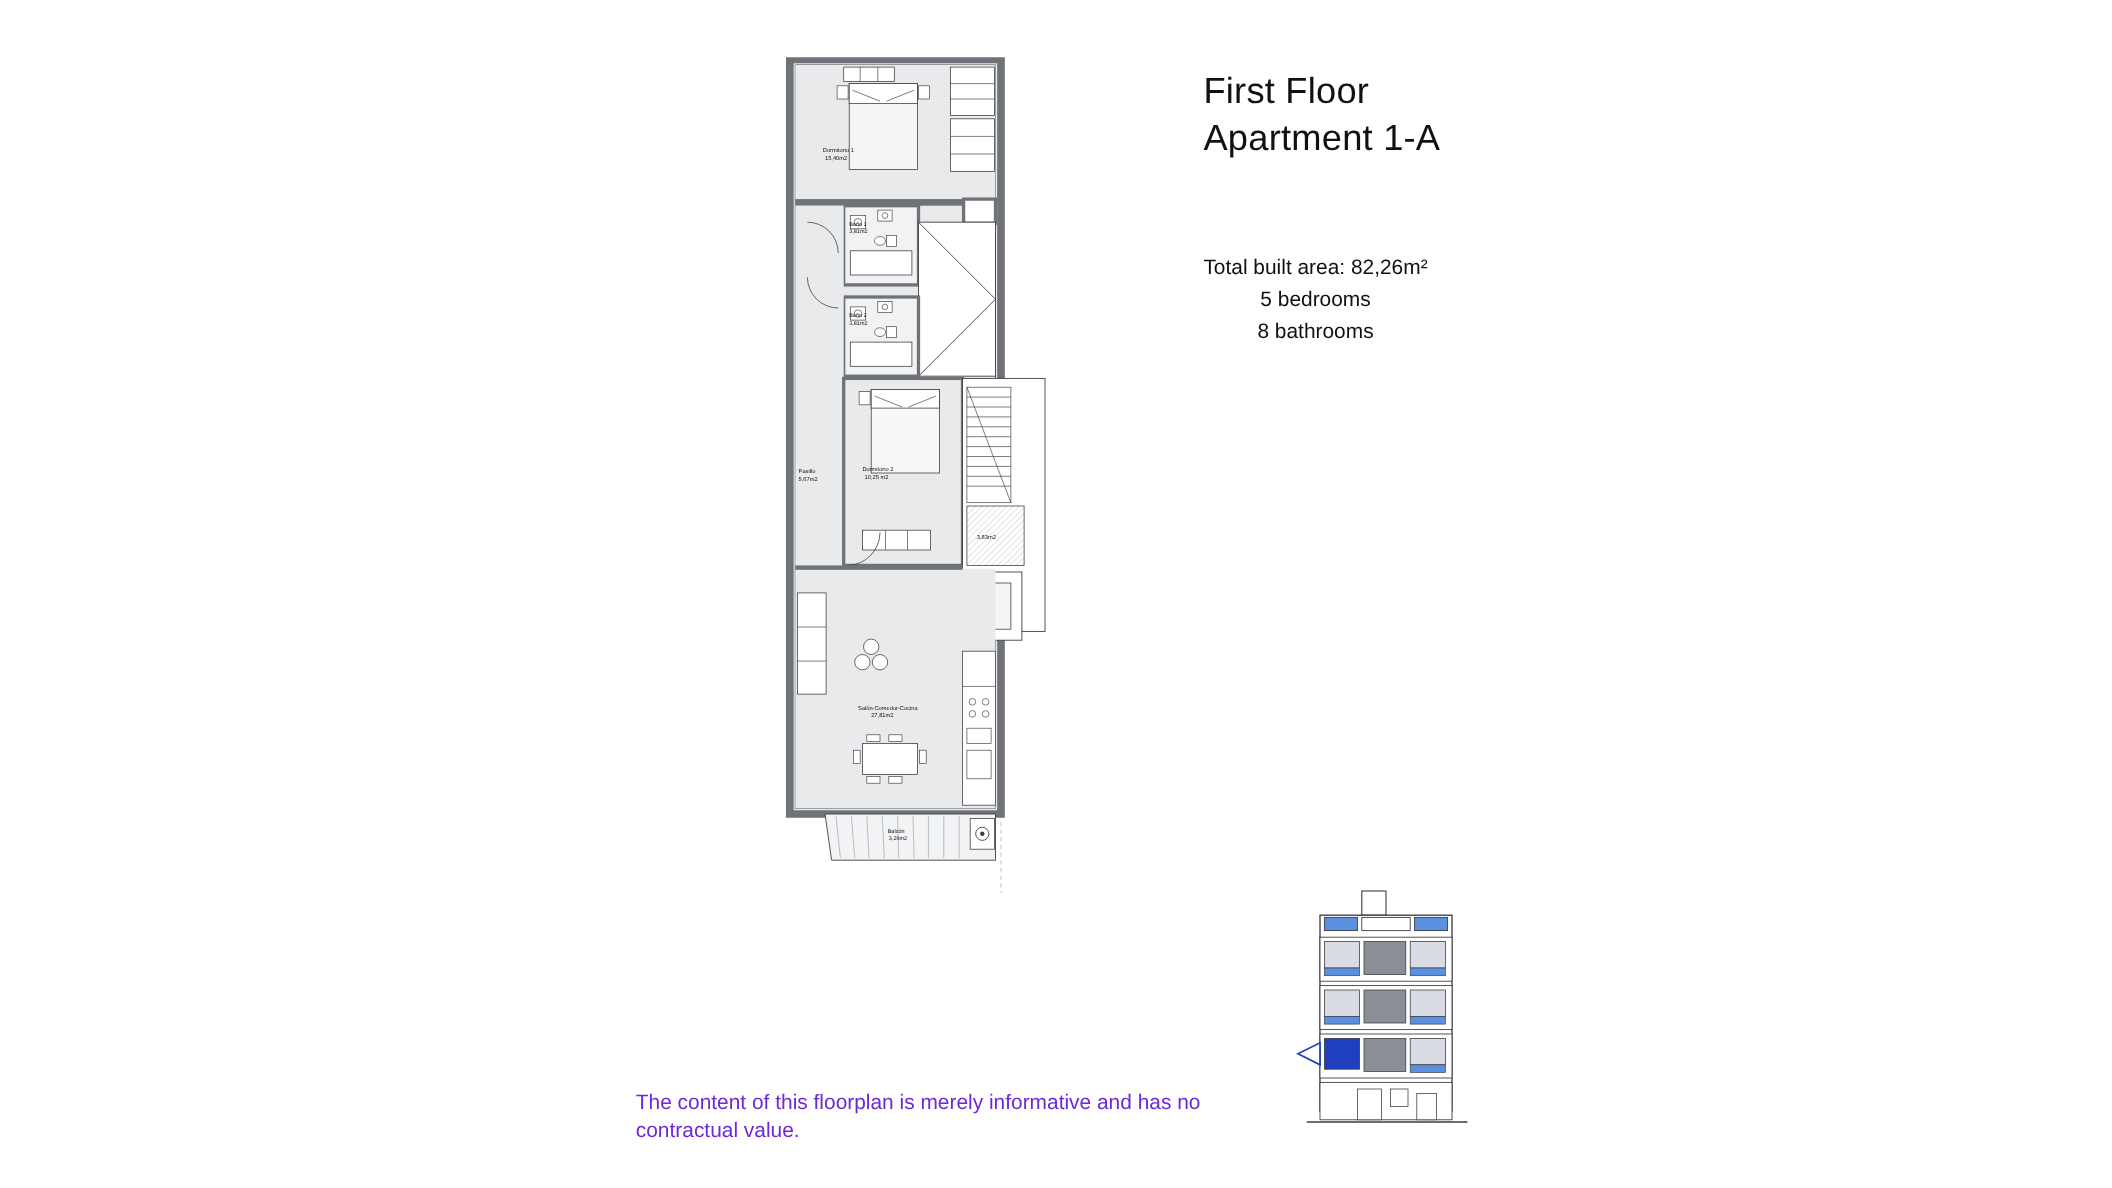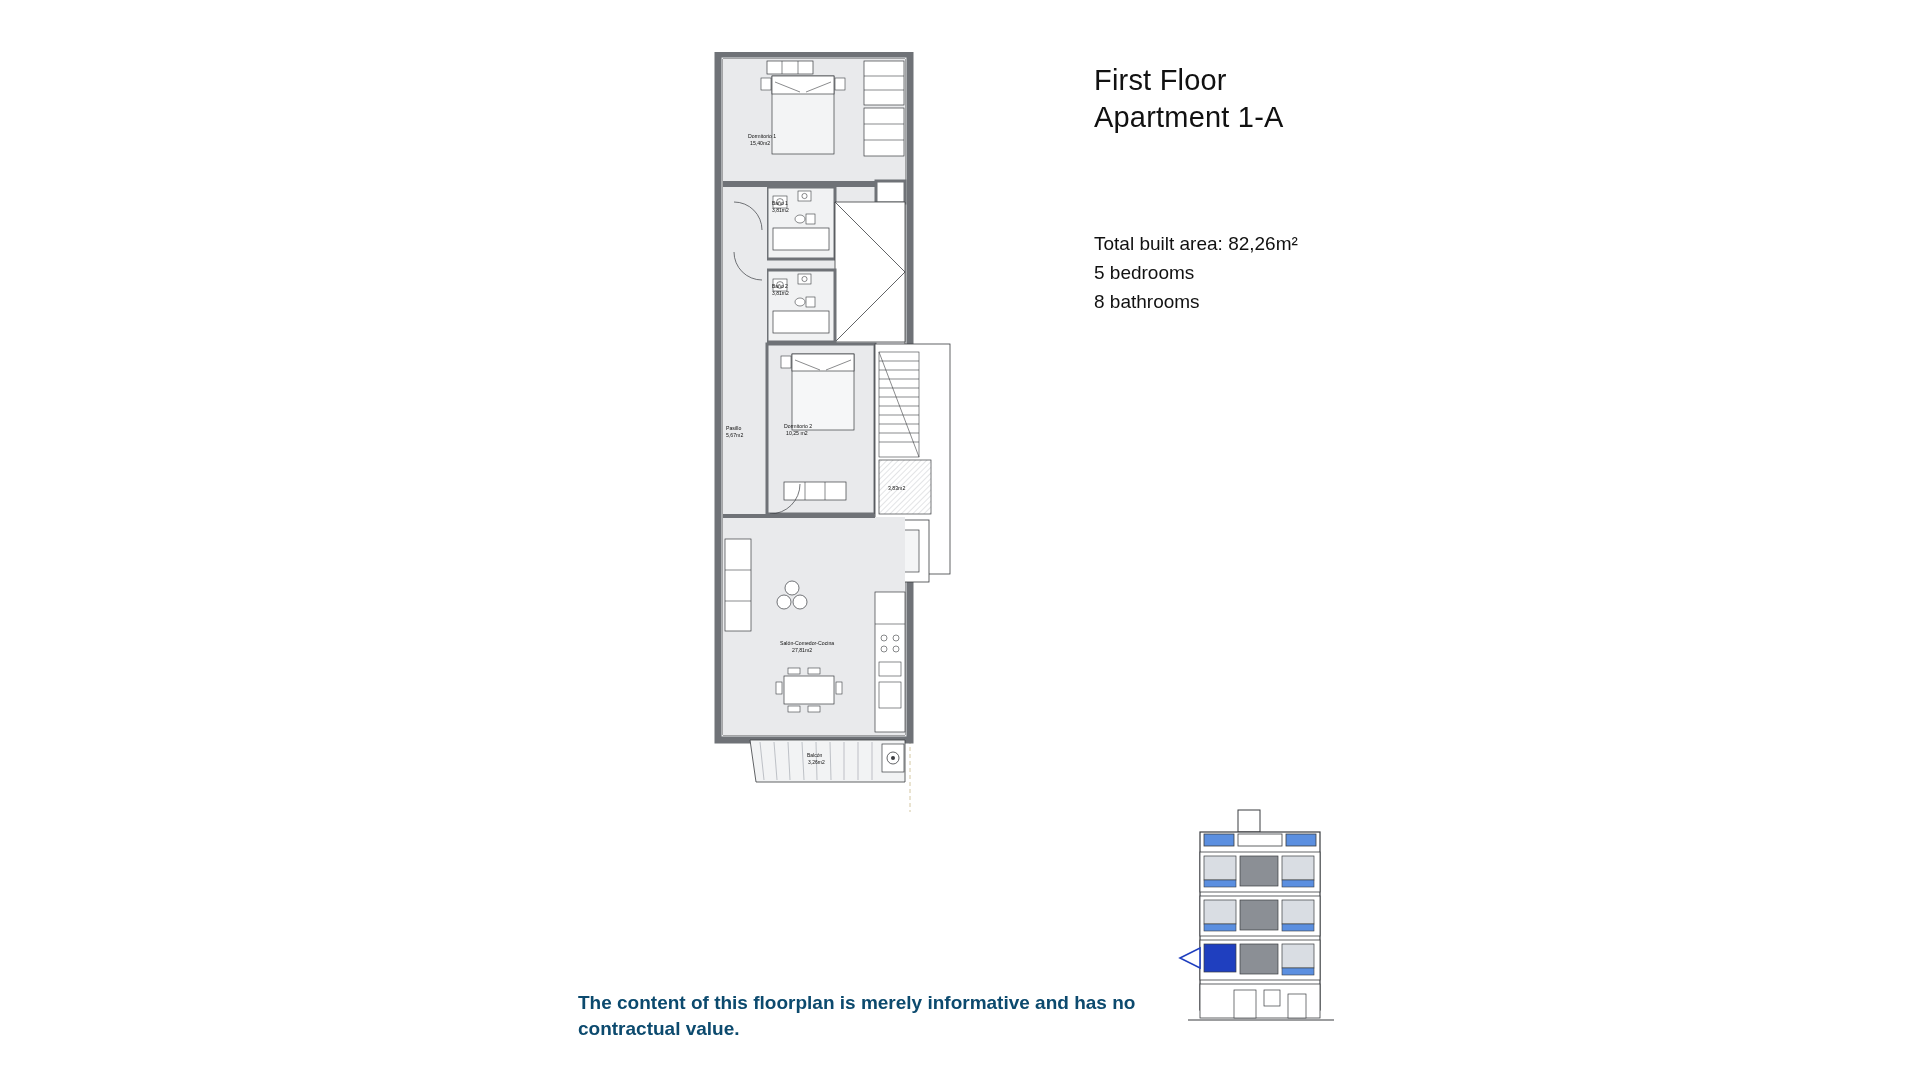--- a/index.html
+++ b/index.html
@@ -21,46 +21,46 @@
   }
   .plan svg{display:block;}
 
   
   .title-block{
     position:absolute;
     left:1094px;top:62px;
     line-height:1.28;
   }
   .title-line{
-    font-size:29px;
+    font-size:33px;
     font-weight:400;
     letter-spacing:.2px;
     color:#111;
     white-space:nowrap;
   }
   .specs{
     position:absolute;
     left:1094px;top:230px;
     line-height:1.52;
   }
   .specs div{
     font-size:19px;
     color:#111;
     white-space:nowrap;
+    text-align:center;
   }
 
   
   .disclaimer{
     position:absolute;
     left:578px;top:990px;
     width:560px;
     font-size:19px;
     line-height:1.38;
-    color:#0c4a6e;
-    font-weight:bold;
+    color:#6d28d9;
   }
 
   
   .elevation{
     position:absolute;
     left:1178px;top:808px;
     width:170px;height:235px;
   }
   .elevation svg{display:block;}
 </style>

